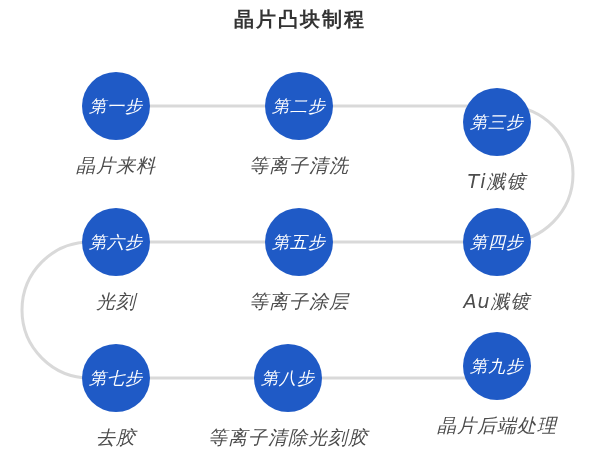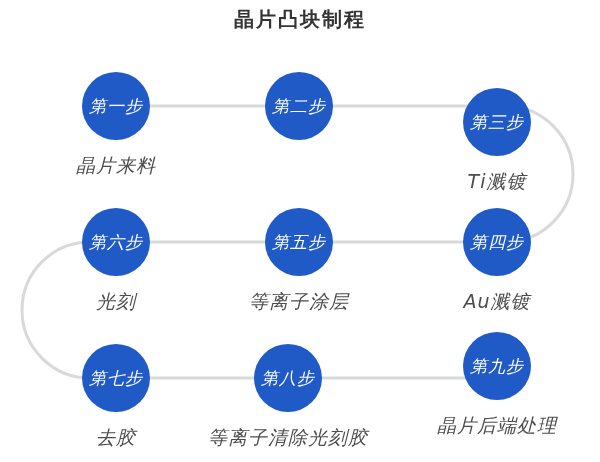--- a/index.html
+++ b/index.html
@@ -89,20 +89,21 @@
     <path d="M90 242 A68 68 0 0 0 90 378"></path>
     <path d="M116 378 H497"></path>
   </svg>
 
   <div class="node pos-r1c1">
     <div class="circle">第一步</div>
     <div class="step-label">晶片来料</div>
   </div>
   <div class="node pos-r1c2">
     <div class="circle">第二步</div>
+    <div class="step-label">等离子清洗</div>
   </div>
   <div class="node pos-r1c3">
     <div class="circle">第三步</div>
     <div class="step-label">Ti溅镀</div>
   </div>
 
   <div class="node pos-r2c2">
     <div class="circle">第五步</div>
     <div class="step-label">等离子涂层</div>
   </div>

